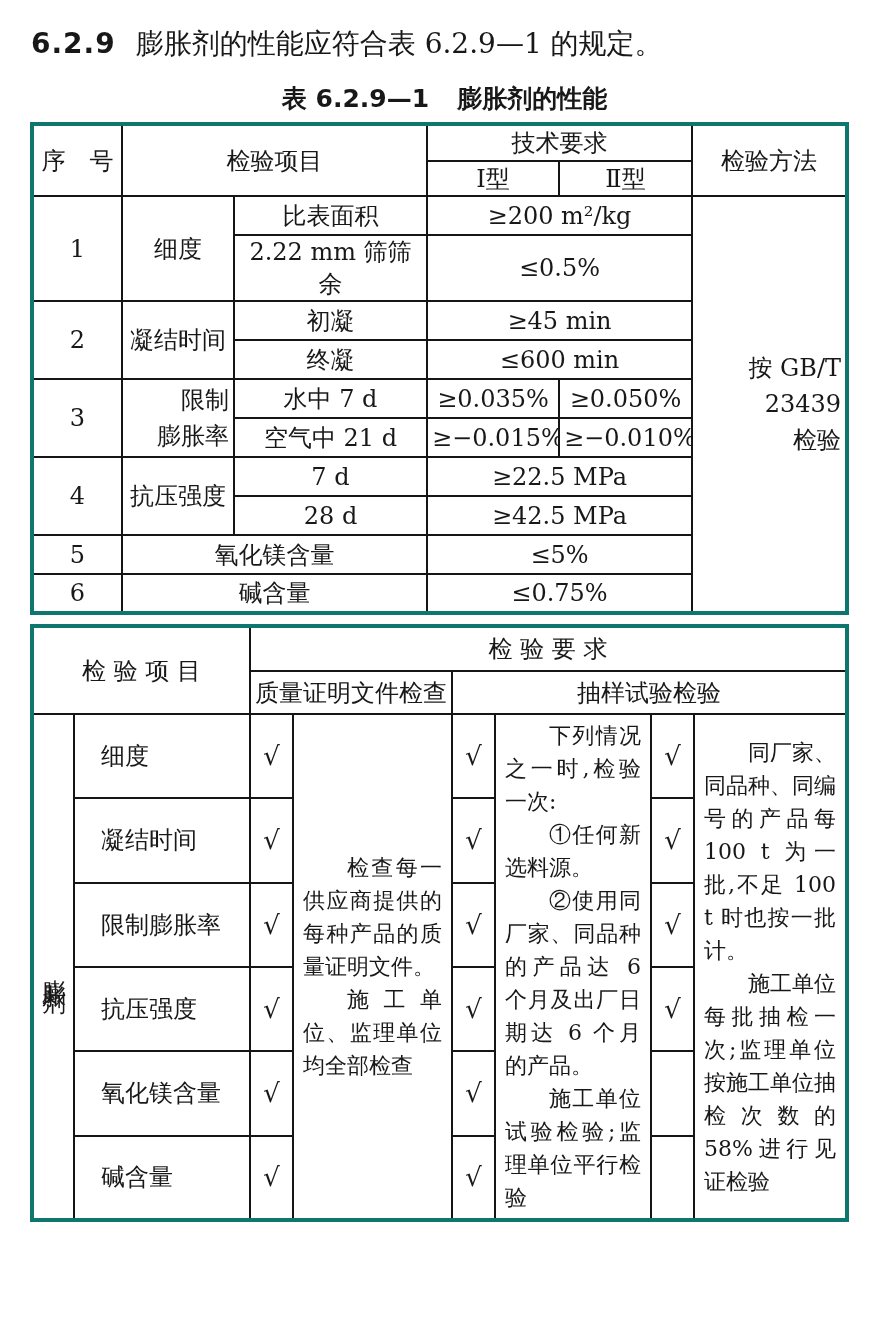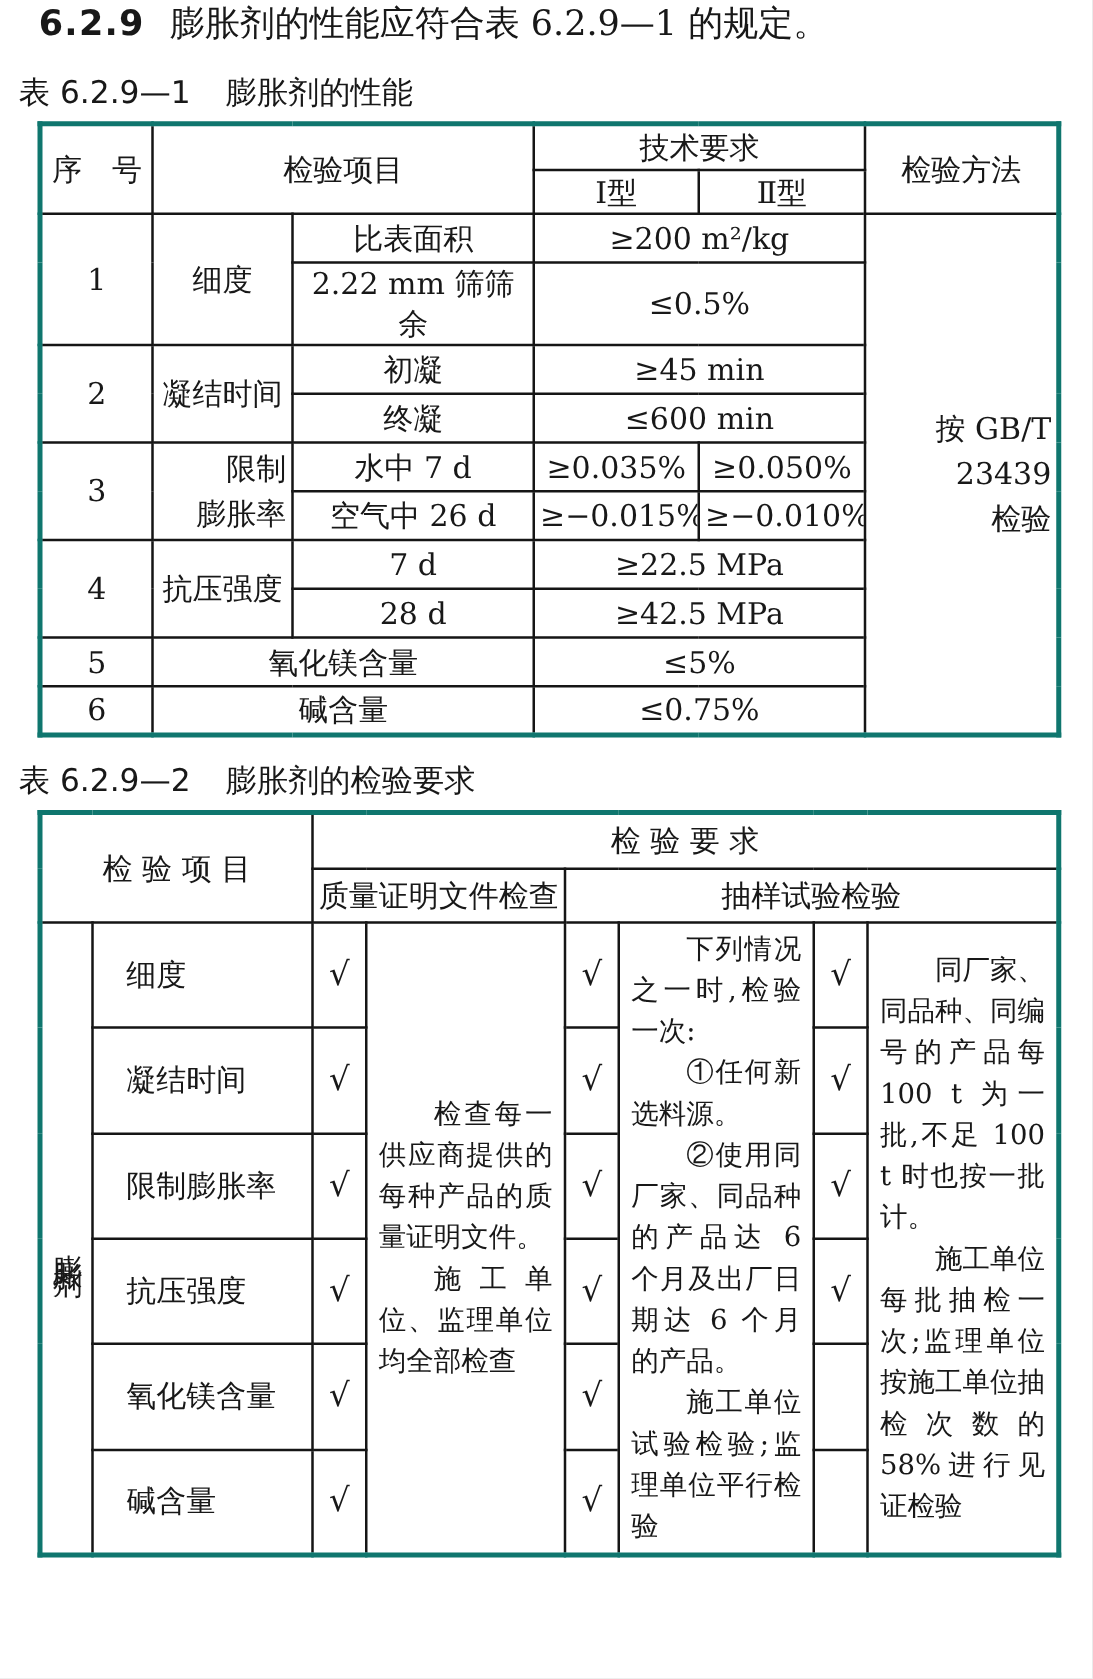--- a/index.html
+++ b/index.html
@@ -2,27 +2,27 @@
 <html><head>
 <meta charset="utf-8">
 <style>
   * { box-sizing: border-box; }
   html,body { margin:0; padding:0; background:#d9d9d9; }
   .page {
     width:874px; height:1343px; margin:0 auto; background:#ffffff;
     color:#181818; position:relative; overflow:hidden;
     font-family:"DejaVu Serif","Liberation Serif",serif;
   }
-  .clause { margin:0 28px 0 31px; font-size:28px; line-height:37px; }
+  .clause { padding-top:25px; margin:0 28px 0 31px; font-size:28px; line-height:37px; }
   .clause-no {
     font-family:"DejaVu Sans","Liberation Sans",sans-serif;
     font-weight:bold; margin-right:20px; letter-spacing:1px;
   }
   .tbl-title {
-    text-align:left; font-weight:normal; font-size:25px; line-height:28px;
+    text-align:center; font-weight:bold; font-size:25px; line-height:28px;
     font-family:"DejaVu Sans","Liberation Sans",sans-serif;
     padding-left:15px;
   }
   .title1 { margin-top:23px; }
   .title2 { margin-top:21px; }
   .title-text { margin-left:28px; }
   .para { margin:21px 28px 0 31px; font-size:28px; line-height:37px; text-indent:2em; }
 
   table {
     border-collapse:collapse; table-layout:fixed; width:815px;
@@ -111,21 +111,21 @@
 
     <tr>
       <td rowspan="2">3</td>
       <td rowspan="2" class="pre">限制
 膨胀率</td>
       <td>水中 7 d</td>
       <td>≥0.035%</td>
       <td>≥0.050%</td>
     </tr>
     <tr>
-      <td>空气中 26 d</td>
+      <td>空气中 21 d</td>
       <td>≥−0.015%</td>
       <td>≥−0.010%</td>
     </tr>
 
     <tr>
       <td rowspan="2">4</td>
       <td rowspan="2">抗压强度</td>
       <td>7 d</td>
       <td colspan="2">≥22.5 MPa</td>
     </tr>
@@ -141,23 +141,20 @@
     </tr>
     <tr>
       <td>6</td>
       <td colspan="2">碱含量</td>
       <td colspan="2">≤0.75%</td>
     </tr>
   </tbody>
     </table>
 
 
-  <div class="tbl-title title2">
-    <span>表 6.2.9—2</span><span class="title-text">膨胀剂的检验要求</span>
-  </div>
 
   <table class="t2">
     <colgroup>
       <col style="width:42px">
         <col style="width:176px">
         <col style="width:43px">
         <col style="width:159px">
       <col style="width:43px">
         <col style="width:156px">
         <col style="width:43px">

